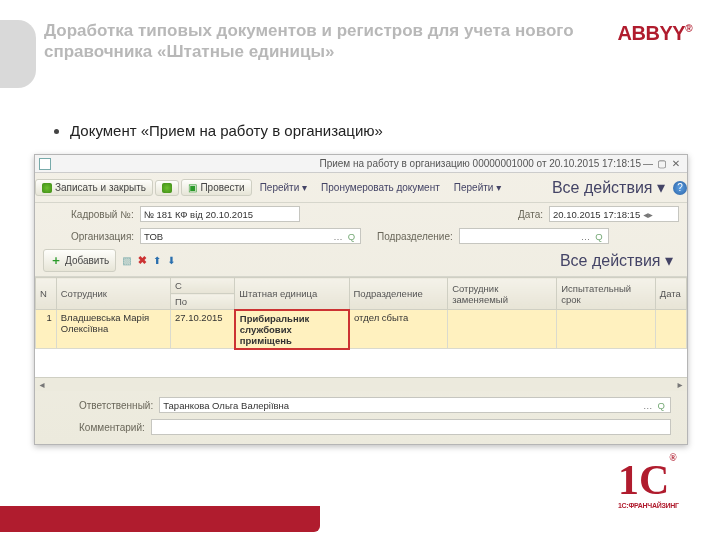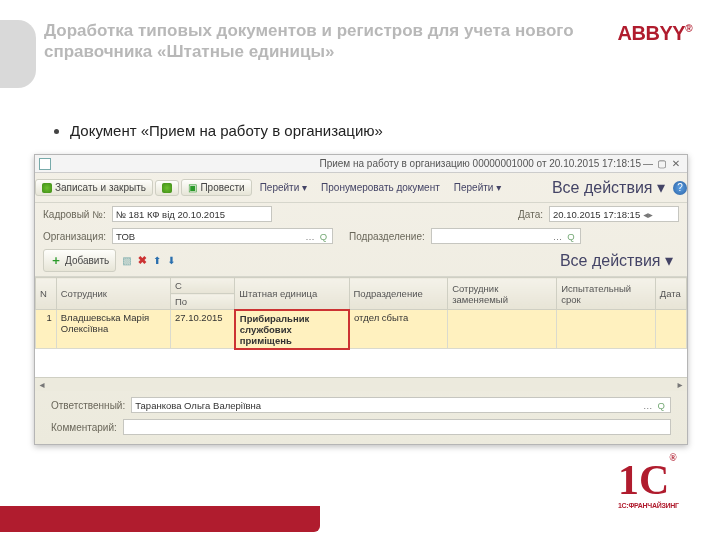--- a/index.html
+++ b/index.html
@@ -112,20 +112,21 @@
   .all-actions { color: #446; font-size: 16px; padding: 2px 6px; }
   .qmark {
     width: 14px; height: 14px; border-radius: 50%;
     background: radial-gradient(#5da2e6,#2a5fa0);
     color: #fff; text-align: center; line-height: 14px; font-size: 10px;
   }
 
   .form-row {
     display: flex; align-items: center; gap: 6px;
     padding: 3px 8px;
+    margin-left: 28px;
   }
   .form-row label { color: #6a675a; font-size: 10px; }
   .input {
     background: #fff; border: 1px solid #c6c6c0;
     height: 16px; font-size: 9.5px; padding: 0 3px;
     display: inline-flex; align-items: center;
   }
   .input .dots { color: #777; padding: 0 3px; cursor: default; }
   .input .q { color: #7a7; padding: 0 2px; }
   .add-bar {

